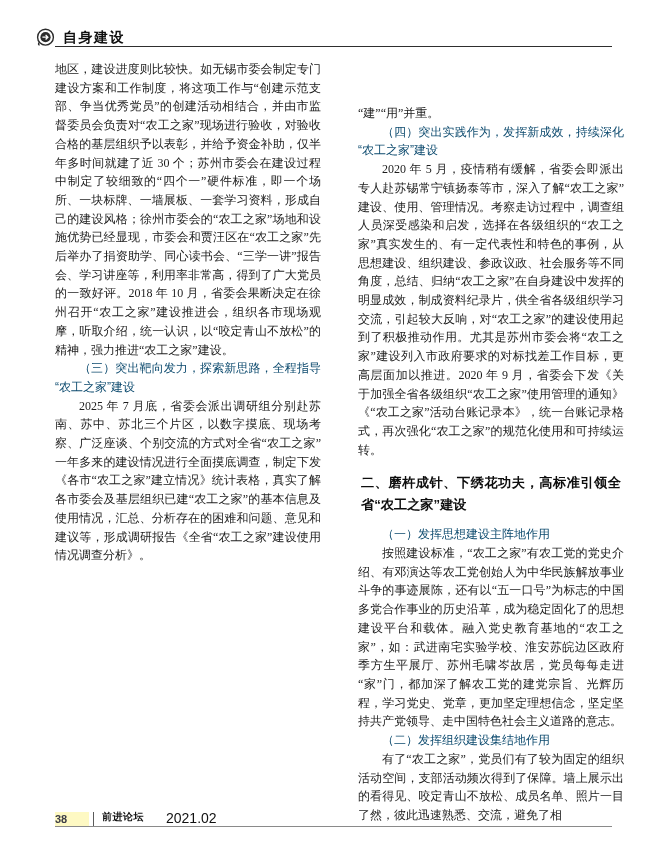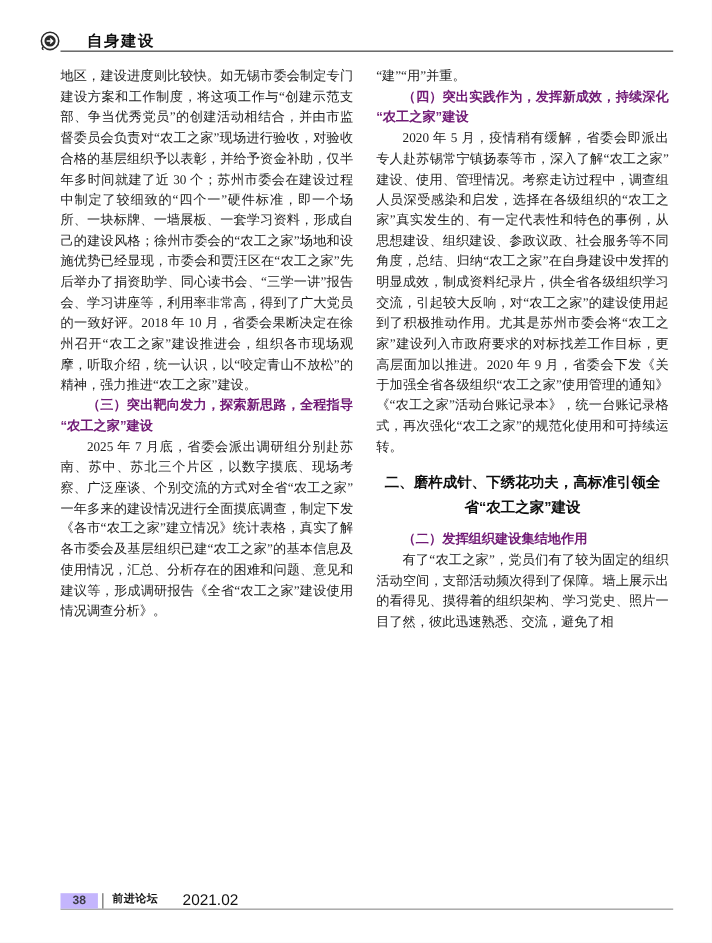--- a/index.html
+++ b/index.html
@@ -16,65 +16,64 @@
     color:#1c1c1c;
   }
 
   
   .hdr-icon { position:absolute; left:36px; top:28px; width:19px; height:19px; }
   .hdr-label {
     position:absolute; left:63px; top:29px;
     font-family:"Liberation Sans", sans-serif;
     font-weight:bold; font-size:14px; color:#101010;
     letter-spacing:1.5px;
-    margin-left:16px;
   }
   .hdr-rule {
     position:absolute; top:46px; left:55px; width:557px;
     border-top:1.6px solid #2e2e2e;
   }
 
   
   .col {
     position:absolute; top:60px; width:266px;
     font-size:12px; line-height:18.7px;
     text-align:justify;
     color:#1c1c1c;
   }
   .col-left  { left:55px;  }
-  .col-right { left:342px; }
+  .col-right { left:358px;margin-top:44px; }
 
   .para { text-indent:2em; }
   .para.no-indent { text-indent:0; }
   .subhead {
     font-family:"Liberation Sans", sans-serif;
-    font-weight:bold; color:#701a75;
+    font-weight:normal; color:#0c4a6e;
     text-indent:2em;
   }
   .section-heading {
     font-family:"Liberation Sans", sans-serif;
     font-weight:bold; color:#0d0d0d;
     font-size:13.2px; line-height:22px;
-    text-align:center; text-indent:0;
+    text-indent:0;
     margin:13px 3px 9px 3px;
   }
 
   
   .footer-rule {
     position:absolute; top:826px; left:55px; width:557px;
     border-top:1.2px solid #8a8a8a;
   }
   .page-num-box {
     position:absolute; top:812px; left:55px;
     width:34px; height:14px;
-    background:#c4b5fd;
+    background:#fef9c3;
     color:#3c3c46;
     font-family:"Liberation Sans", sans-serif;
     font-size:11px; font-weight:bold;
-    text-align:center; line-height:14px;
+    line-height:14px;
   }
   .footer-divider {
     position:absolute; top:812px; left:93px;
     width:1px; height:14px; background:#5a5a5a;
   }
   .journal-name {
     position:absolute; top:810px; left:102px;
     font-family:"Liberation Sans", sans-serif;
     font-weight:bold; font-size:10px; color:#111;
     letter-spacing:0.5px;
@@ -105,22 +104,24 @@
     <div class="para no-indent">地区，建设进度则比较快。如无锡市委会制定专门建设方案和工作制度，将这项工作与“创建示范支部、争当优秀党员”的创建活动相结合，并由市监督委员会负责对“农工之家”现场进行验收，对验收合格的基层组织予以表彰，并给予资金补助，仅半年多时间就建了近 30 个；苏州市委会在建设过程中制定了较细致的“四个一”硬件标准，即一个场所、一块标牌、一墙展板、一套学习资料，形成自己的建设风格；徐州市委会的“农工之家”场地和设施优势已经显现，市委会和贾汪区在“农工之家”先后举办了捐资助学、同心读书会、“三学一讲”报告会、学习讲座等，利用率非常高，得到了广大党员的一致好评。2018 年 10 月，省委会果断决定在徐州召开“农工之家”建设推进会，组织各市现场观摩，听取介绍，统一认识，以“咬定青山不放松”的精神，强力推进“农工之家”建设。</div>
     <div class="subhead">（三）突出靶向发力，探索新思路，全程指导“农工之家”建设</div>
     <div class="para">2025 年 7 月底，省委会派出调研组分别赴苏南、苏中、苏北三个片区，以数字摸底、现场考察、广泛座谈、个别交流的方式对全省“农工之家”一年多来的建设情况进行全面摸底调查，制定下发《各市“农工之家”建立情况》统计表格，真实了解各市委会及基层组织已建“农工之家”的基本信息及使用情况，汇总、分析存在的困难和问题、意见和建议等，形成调研报告《全省“农工之家”建设使用情况调查分析》。</div>
   </div>
 
   <div class="col col-right">
     <div class="para no-indent">“建”“用”并重。</div>
     <div class="subhead">（四）突出实践作为，发挥新成效，持续深化“农工之家”建设</div>
     <div class="para">2020 年 5 月，疫情稍有缓解，省委会即派出专人赴苏锡常宁镇扬泰等市，深入了解“农工之家”建设、使用、管理情况。考察走访过程中，调查组人员深受感染和启发，选择在各级组织的“农工之家”真实发生的、有一定代表性和特色的事例，从思想建设、组织建设、参政议政、社会服务等不同角度，总结、归纳“农工之家”在自身建设中发挥的明显成效，制成资料纪录片，供全省各级组织学习交流，引起较大反响，对“农工之家”的建设使用起到了积极推动作用。尤其是苏州市委会将“农工之家”建设列入市政府要求的对标找差工作目标，更高层面加以推进。2020 年 9 月，省委会下发《关于加强全省各级组织“农工之家”使用管理的通知》《“农工之家”活动台账记录本》，统一台账记录格式，再次强化“农工之家”的规范化使用和可持续运转。</div>
     <div class="section-heading">二、磨杵成针、下绣花功夫，高标准引领全省“农工之家”建设</div>
+    <div class="subhead">（一）发挥思想建设主阵地作用</div>
+    <div class="para">按照建设标准，“农工之家”有农工党的党史介绍、有邓演达等农工党创始人为中华民族解放事业斗争的事迹展陈，还有以“五一口号”为标志的中国多党合作事业的历史沿革，成为稳定固化了的思想建设平台和载体。融入党史教育基地的“农工之家”，如：武进南宅实验学校、淮安苏皖边区政府季方生平展厅、苏州毛啸岑故居，党员每每走进“家”门，都加深了解农工党的建党宗旨、光辉历程，学习党史、党章，更加坚定理想信念，坚定坚持共产党领导、走中国特色社会主义道路的意志。</div>
     <div class="subhead">（二）发挥组织建设集结地作用</div>
-    <div class="para">有了“农工之家”，党员们有了较为固定的组织活动空间，支部活动频次得到了保障。墙上展示出的看得见、摸得着的组织架构、学习党史、照片一目了然，彼此迅速熟悉、交流，避免了相</div>
+    <div class="para">有了“农工之家”，党员们有了较为固定的组织活动空间，支部活动频次得到了保障。墙上展示出的看得见、咬定青山不放松、成员名单、照片一目了然，彼此迅速熟悉、交流，避免了相</div>
   </div>
 
   <div class="footer-rule"></div>
   <div class="page-num-box">38</div>
   <div class="footer-divider"></div>
   <div class="journal-name">前进论坛</div>
   <div class="issue">2021.02</div>
 
 </div>
 

